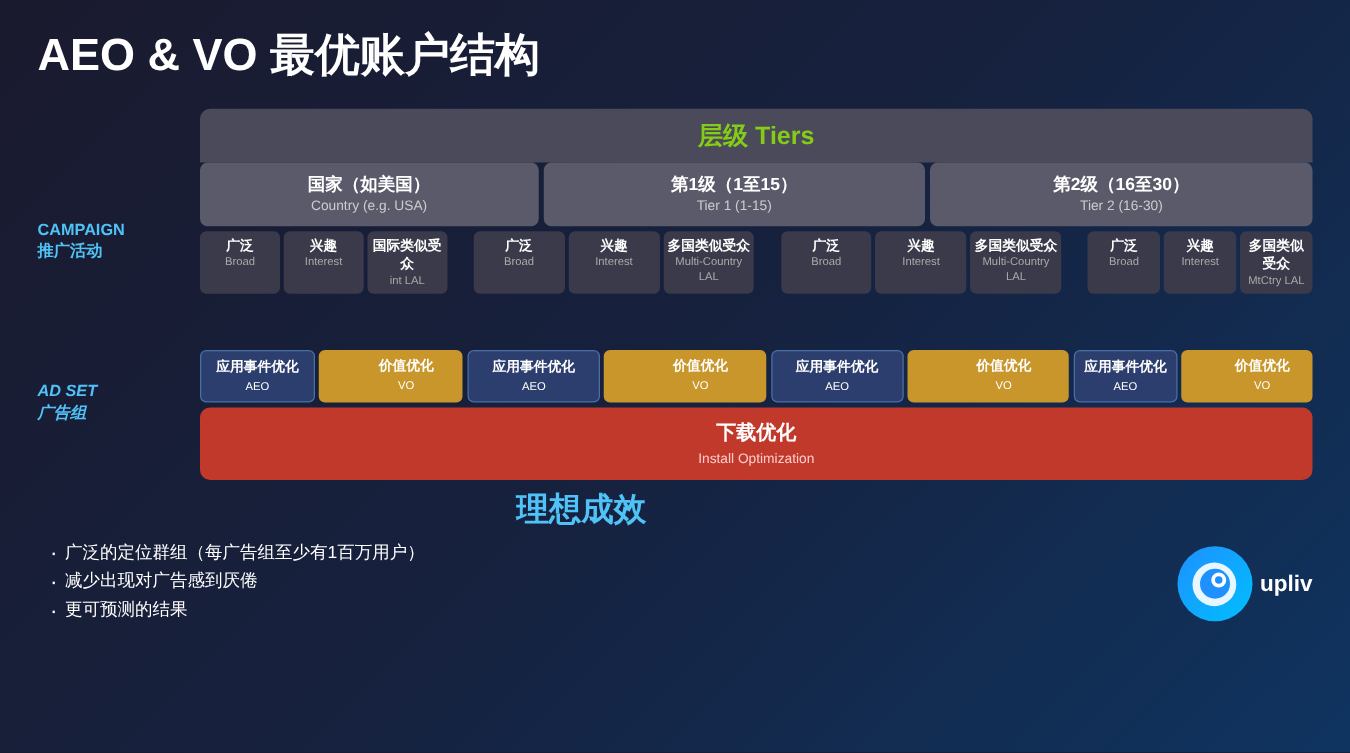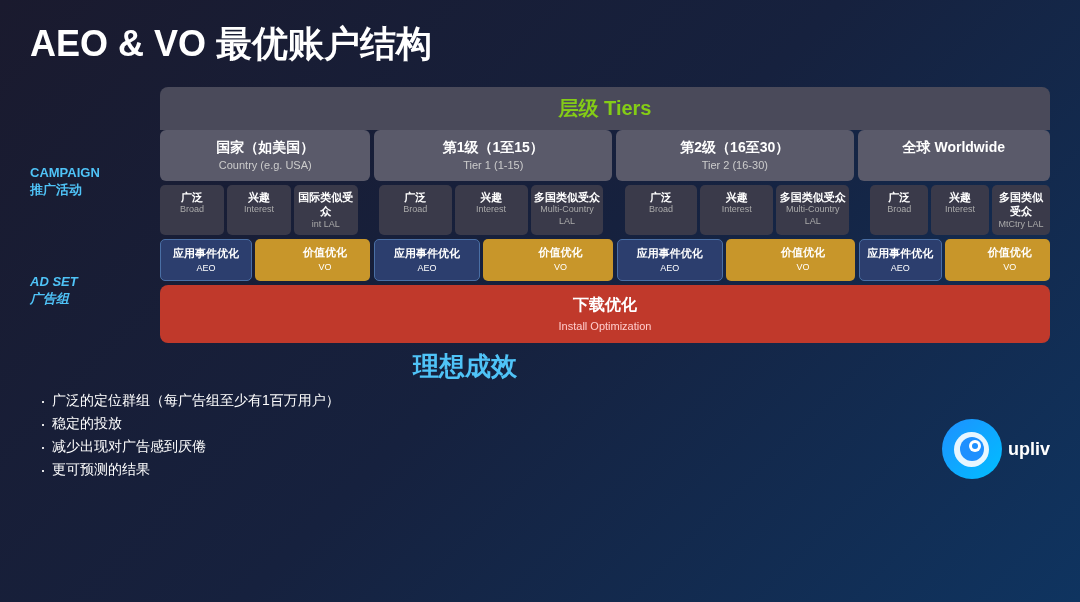--- a/index.html
+++ b/index.html
@@ -125,20 +125,21 @@
       flex: 1;
       line-height: 1.3;
     }
     .adset-cell .zh-s { font-size: 11px; font-weight: 600; }
     .adset-cell .en-s { font-size: 9px; color: #aaa; }
 
     
     .aeo-row {
       display: flex;
       gap: 4px;
+      margin-top: 41px;
     }
     .aeo-group {
       display: flex;
       gap: 3px;
     }
     .aeo-group.col1 { flex: 2.2; }
     .aeo-group.col2 { flex: 2.5; }
     .aeo-group.col3 { flex: 2.5; }
     .aeo-group.col4 { flex: 2; }
     .aeo-cell {
@@ -285,23 +286,20 @@
             <div class="en">Country (e.g. USA)</div>
           </div>
           <div class="campaign-cell col2">
             <div class="zh">第1级（1至15）</div>
             <div class="en">Tier 1 (1-15)</div>
           </div>
           <div class="campaign-cell col3">
             <div class="zh">第2级（16至30）</div>
             <div class="en">Tier 2 (16-30)</div>
           </div>
-          <div class="campaign-cell col4">
-            <div class="zh">全球 Worldwide</div>
-          </div>
         </div>
 
         <div class="adset-row">
 
           <div class="adset-group col1">
             <div class="adset-cell">
               <div class="zh-s">广泛</div>
               <div class="en-s">Broad</div>
             </div>
             <div class="adset-cell">
@@ -413,21 +411,20 @@
           <span class="en-i">Install Optimization</span>
         </div>
       </div>
     </div>
 
     <div class="bottom-section">
       <div class="ideal-results">
         <div class="ideal-title">理想成效</div>
         <ul class="bullet-list">
           <li>广泛的定位群组（每广告组至少有1百万用户）</li>
-          <li>稳定的投放</li>
           <li>减少出现对广告感到厌倦</li>
           <li>更可预测的结果</li>
         </ul>
       </div>
       <div class="logo-area">
         <div class="logo-wrapper">
           <div class="logo-circle">
             <div class="logo-inner">
               <svg width="30" height="30" viewBox="0 0 30 30">
                 <circle cx="15" cy="15" r="12" fill="#1e90ff"></circle>

